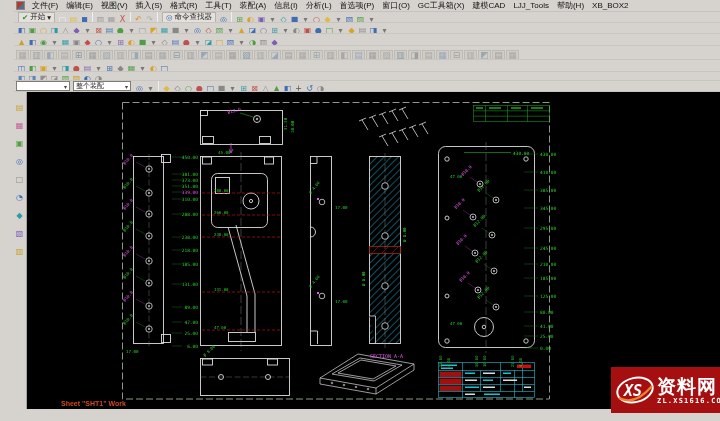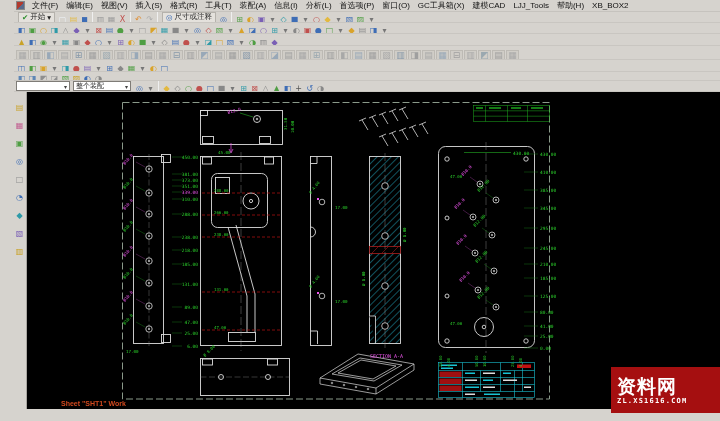--- a/index.html
+++ b/index.html
@@ -59,21 +59,21 @@
 
   <div class="tbrow tb1">
     <span class="txtbtn">
       <span class="check">✔</span>
       <span>开始</span>
       <span>▾</span>
     </span>
     <span><span class="ico" style="color: rgb(238, 242, 248);">▢</span><span class="ico" style="color: rgb(227, 185, 63);">▤</span><span class="ico" style="color: rgb(62, 109, 181);">◼</span><span class="sep"></span><span class="ico" style="color: rgb(153, 153, 153);">▥</span><span class="ico" style="color: rgb(153, 153, 153);">▦</span><span class="ico" style="color: rgb(192, 80, 77);">X</span><span class="sep"></span><span class="ico" style="color: rgb(224, 138, 42);">↶</span><span class="ico" style="color: rgb(170, 170, 170);">↷</span><span class="sep"></span></span>
     <span class="txtbtn">
       <span style="color:#3e6db5">◎</span>
-      <span>尺寸或注释</span>
+      <span>命令查找器</span>
     </span>
     <span><span class="ico" style="color: rgb(62, 109, 181);">◎</span><span class="sep"></span><span class="ico" style="color: rgb(79, 158, 67);">⊞</span><span class="ico" style="color: rgb(217, 163, 42);">◐</span><span class="ico" style="color: rgb(122, 95, 181);">▣</span><span class="ico" style="color: rgb(119, 119, 119);">▾</span><span class="ico" style="color: rgb(46, 154, 168);">◇</span><span class="ico" style="color: rgb(62, 109, 181);">■</span><span class="ico" style="color: rgb(119, 119, 119);">▾</span><span class="ico" style="color: rgb(192, 80, 77);">○</span><span class="ico" style="color: rgb(227, 185, 63);">◆</span><span class="ico" style="color: rgb(119, 119, 119);">▾</span><span class="ico" style="color: rgb(62, 109, 181);">▧</span><span class="ico" style="color: rgb(79, 158, 67);">▨</span><span class="ico" style="color: rgb(119, 119, 119);">▾</span></span>
   </div>
 
   <div class="tbrow tb2">
       <span><span class="ico" style="color: rgb(62, 109, 181);">◧</span><span class="ico" style="color: rgb(79, 158, 67);">▣</span><span class="ico" style="color: rgb(217, 163, 42);">○</span><span class="ico" style="color: rgb(46, 154, 168);">◨</span><span class="ico" style="color: rgb(136, 136, 136);">△</span><span class="ico" style="color: rgb(122, 95, 181);">◆</span><span class="ico" style="color: rgb(119, 119, 119);">▾</span><span class="ico" style="color: rgb(192, 80, 77);">⊠</span><span class="ico" style="color: rgb(62, 109, 181);">▤</span><span class="ico" style="color: rgb(79, 158, 67);">●</span><span class="ico" style="color: rgb(119, 119, 119);">▾</span><span class="ico" style="color: rgb(153, 153, 153);">□</span><span class="ico" style="color: rgb(217, 163, 42);">◩</span><span class="ico" style="color: rgb(46, 154, 168);">▦</span><span class="ico" style="color: rgb(136, 136, 136);">■</span><span class="ico" style="color: rgb(119, 119, 119);">▾</span><span class="ico" style="color: rgb(62, 109, 181);">◎</span><span class="ico" style="color: rgb(192, 80, 77);">◇</span><span class="ico" style="color: rgb(79, 158, 67);">▧</span><span class="ico" style="color: rgb(119, 119, 119);">▾</span><span class="ico" style="color: rgb(217, 163, 42);">▲</span><span class="ico" style="color: rgb(62, 109, 181);">◪</span><span class="ico" style="color: rgb(122, 95, 181);">○</span><span class="ico" style="color: rgb(46, 154, 168);">⊞</span><span class="ico" style="color: rgb(119, 119, 119);">▾</span><span class="ico" style="color: rgb(136, 136, 136);">◐</span><span class="ico" style="color: rgb(192, 80, 77);">▣</span><span class="ico" style="color: rgb(62, 109, 181);">●</span><span class="ico" style="color: rgb(79, 158, 67);">□</span><span class="ico" style="color: rgb(119, 119, 119);">▾</span><span class="ico" style="color: rgb(217, 163, 42);">◆</span><span class="ico" style="color: rgb(136, 136, 136);">▤</span><span class="ico" style="color: rgb(62, 109, 181);">◨</span><span class="ico" style="color: rgb(119, 119, 119);">▾</span></span>
     </div>
   <div class="tbrow tb3">
       <span><span class="ico" style="color: rgb(201, 162, 39);">▲</span><span class="ico" style="color: rgb(62, 109, 181);">◧</span><span class="ico" style="color: rgb(79, 158, 67);">◉</span><span class="ico" style="color: rgb(119, 119, 119);">▾</span><span class="ico" style="color: rgb(46, 154, 168);">▦</span><span class="ico" style="color: rgb(136, 136, 136);">▣</span><span class="ico" style="color: rgb(192, 80, 77);">◆</span><span class="ico" style="color: rgb(62, 109, 181);">○</span><span class="ico" style="color: rgb(119, 119, 119);">▾</span><span class="ico" style="color: rgb(122, 95, 181);">⊞</span><span class="ico" style="color: rgb(217, 163, 42);">◐</span><span class="ico" style="color: rgb(79, 158, 67);">■</span><span class="ico" style="color: rgb(119, 119, 119);">▾</span><span class="ico" style="color: rgb(136, 136, 136);">◇</span><span class="ico" style="color: rgb(62, 109, 181);">▤</span><span class="ico" style="color: rgb(192, 80, 77);">●</span><span class="ico" style="color: rgb(119, 119, 119);">▾</span><span class="ico" style="color: rgb(46, 154, 168);">◪</span><span class="ico" style="color: rgb(217, 163, 42);">□</span><span class="ico" style="color: rgb(62, 109, 181);">▧</span><span class="ico" style="color: rgb(119, 119, 119);">▾</span><span class="ico" style="color: rgb(79, 158, 67);">◑</span><span class="ico" style="color: rgb(136, 136, 136);">▥</span><span class="ico" style="color: rgb(122, 95, 181);">◆</span></span>
     </div>
@@ -418,20 +418,27 @@
             <text x="472" y="371" fill="#2bd12b" font-size="3.8" text-anchor="start" transform="rotate(-90 472 371)">10.00</text>
             <text x="500" y="371" fill="#2bd12b" font-size="3.8" text-anchor="start" transform="rotate(-90 500 371)">25.00</text>
             <text x="508" y="371" fill="#2bd12b" font-size="3.8" text-anchor="start" transform="rotate(-90 508 371)">4.00</text>
           </g>
       </svg>
 
       <div class="sheetlabel">Sheet "SHT1" Work</div>
 
       
       <div class="wm">
+        <div class="logo">
+          <svg width="40" height="32" viewBox="0 0 40 32">
+            <ellipse cx="20" cy="16" rx="18" ry="12" fill="none" stroke="#fff" stroke-width="2" transform="rotate(-14 20 16)"></ellipse>
+            <path d="M4,24 Q20,32 37,12" fill="none" stroke="#f08030" stroke-width="2.2"></path>
+            <text x="9" y="22" fill="#fff" font-size="15" font-style="italic" font-weight="bold" font-family="DejaVu Sans, sans-serif">XS</text>
+          </svg>
+        </div>
         <div class="txt">
           <div class="site">资料网</div>
           <div class="url">ZL.XS1616.COM</div>
         </div>
       </div>
     </div>
   </div>
 
 </div>
 

